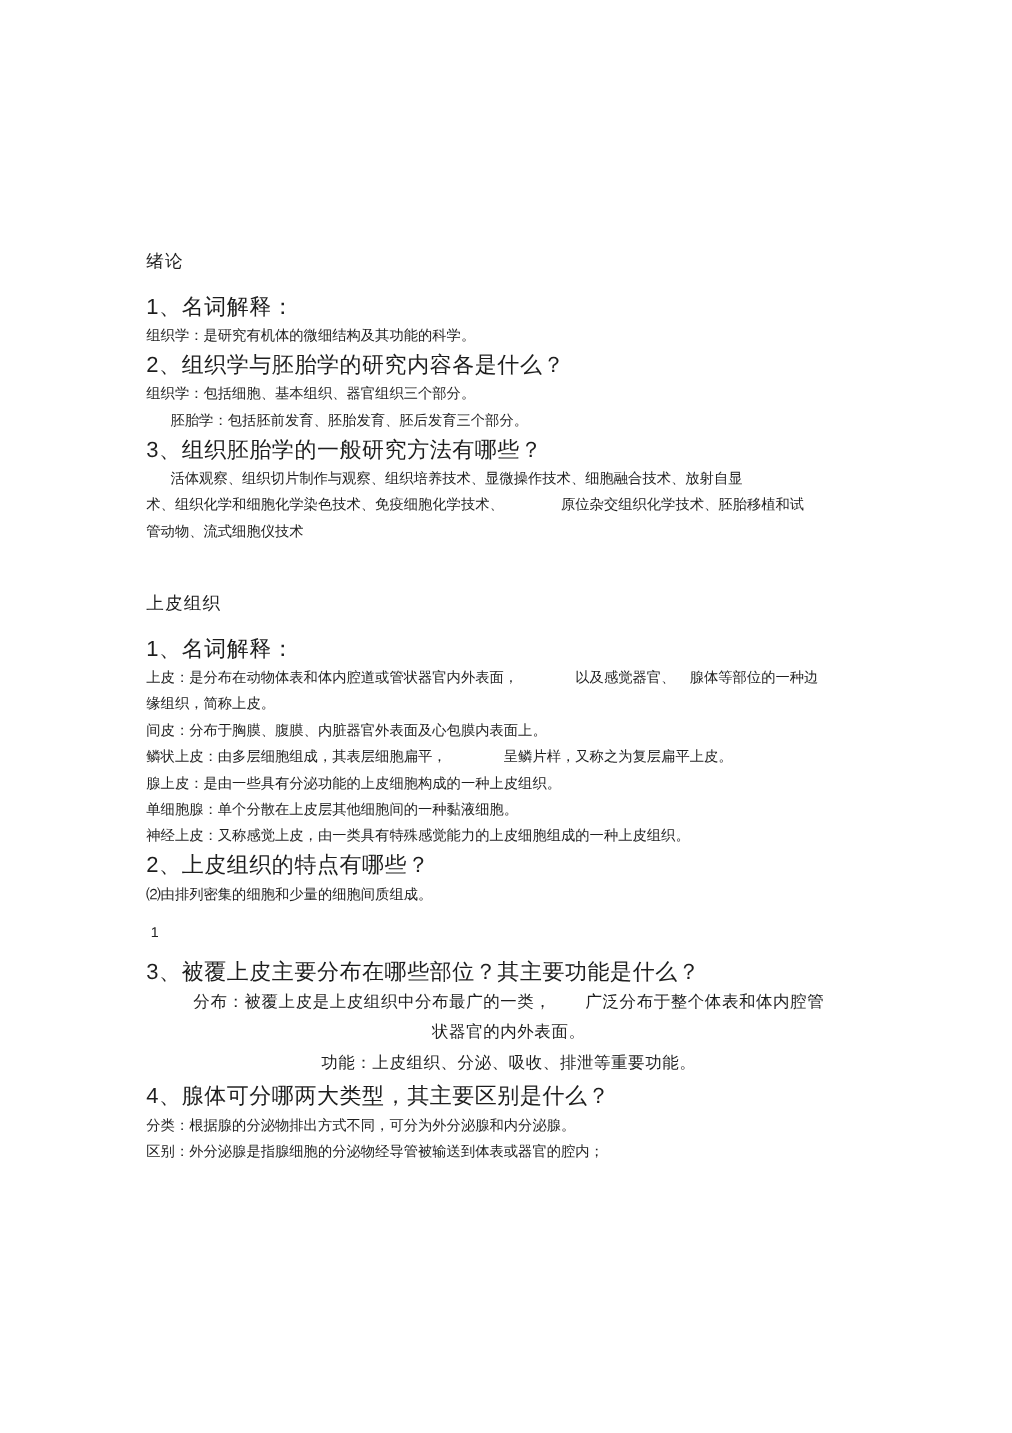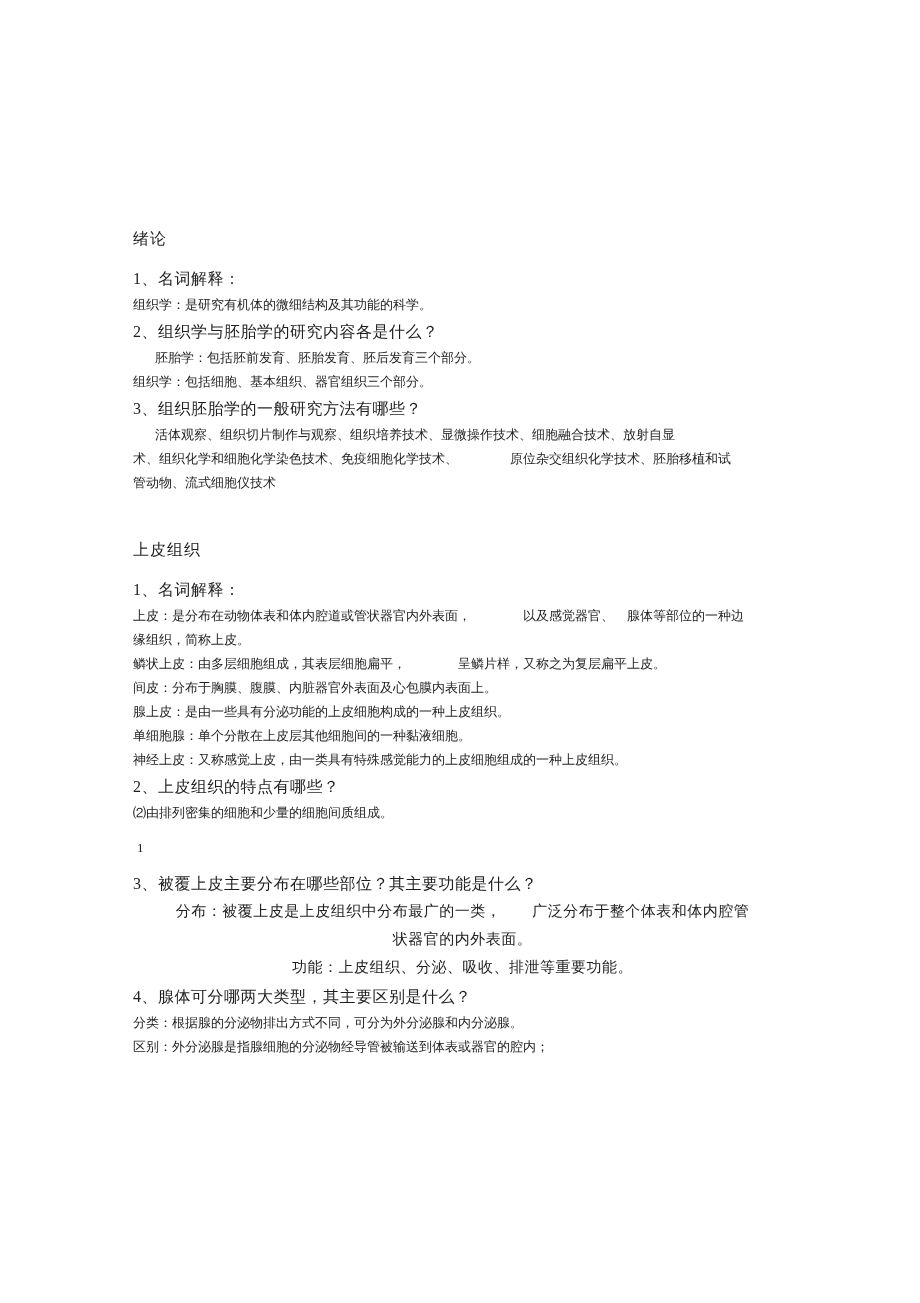--- a/index.html
+++ b/index.html
@@ -5,37 +5,37 @@
   * { margin: 0; padding: 0; box-sizing: border-box; }
   html, body { background: #ffffff; }
   body { width: 920px; }
 
   .page {
     position: relative;
     width: 920px;
     height: 1303px;
     background: #ffffff;
     padding: 228px 128px 40px 133px;
-    font-family: Liberation Serif, serif;
+    font-family: Liberation Sans, sans-serif;
     color: #1e1e1e;
     overflow: hidden;
   }
 
   .line { white-space: pre-wrap; }
 
   .chapter {
     font-size: 16px;
     line-height: 22px;
     margin-bottom: 17px;
     letter-spacing: 1px;
   }
   .line.chapter:not(:first-child) { margin-top: 48px; }
 
   .question {
-    font-size: 16px;
+    font-size: 20px;
     line-height: 24px;
     margin-top: 2px;
     margin-bottom: 5px;
     letter-spacing: 0.5px;
   }
 
   .answer {
     font-size: 13px;
     line-height: 17px;
     margin-bottom: 7px;
@@ -65,32 +65,32 @@
   }
 </style>
 </head>
 <body>
 
 <div class="page" id="doc-root" style="background: rgb(255, 255, 255); color: rgb(30, 30, 30);">
     <div class="line chapter">绪论</div>
     <div class="line question">1、名词解释：</div>
     <div class="line answer">组织学：是研究有机体的微细结构及其功能的科学。</div>
     <div class="line question">2、组织学与胚胎学的研究内容各是什么？</div>
+    <div class="line answer">组织学：包括细胞、基本组织、器官组织三个部分。</div>
     <div class="line answer-indent">胚胎学：包括胚前发育、胚胎发育、胚后发育三个部分。</div>
-    <div class="line answer">组织学：包括细胞、基本组织、器官组织三个部分。</div>
     <div class="line question">3、组织胚胎学的一般研究方法有哪些？</div>
     <div class="line answer-indent">活体观察、组织切片制作与观察、组织培养技术、显微操作技术、细胞融合技术、放射自显</div>
     <div class="line answer">术、组织化学和细胞化学染色技术、免疫细胞化学技术、　　　　原位杂交组织化学技术、胚胎移植和试</div>
     <div class="line answer">管动物、流式细胞仪技术</div>
     <div class="line chapter">上皮组织</div>
     <div class="line question">1、名词解释：</div>
     <div class="line answer">上皮：是分布在动物体表和体内腔道或管状器官内外表面，　　　　以及感觉器官、　腺体等部位的一种边</div>
     <div class="line answer">缘组织，简称上皮。</div>
+    <div class="line answer">间皮：分布于胸膜、腹膜、内脏器官外表面及心包膜内表面上。</div>
     <div class="line answer">鳞状上皮：由多层细胞组成，其表层细胞扁平，　　　　呈鳞片样，又称之为复层扁平上皮。</div>
-    <div class="line answer">间皮：分布于胸膜、腹膜、内脏器官外表面及心包膜内表面上。</div>
     <div class="line answer">腺上皮：是由一些具有分泌功能的上皮细胞构成的一种上皮组织。</div>
     <div class="line answer">单细胞腺：单个分散在上皮层其他细胞间的一种黏液细胞。</div>
     <div class="line answer">神经上皮：又称感觉上皮，由一类具有特殊感觉能力的上皮细胞组成的一种上皮组织。</div>
     <div class="line question">2、上皮组织的特点有哪些？</div>
     <div class="line answer">⑵由排列密集的细胞和少量的细胞间质组成。</div>
     <div class="line page-number">1</div>
     <div class="line question">3、被覆上皮主要分布在哪些部位？其主要功能是什么？</div>
     <div class="line answer-large">分布：被覆上皮是上皮组织中分布最广的一类，　　广泛分布于整个体表和体内腔管</div>
     <div class="line answer-large">状器官的内外表面。</div>
     <div class="line answer-large">功能：上皮组织、分泌、吸收、排泄等重要功能。</div>

